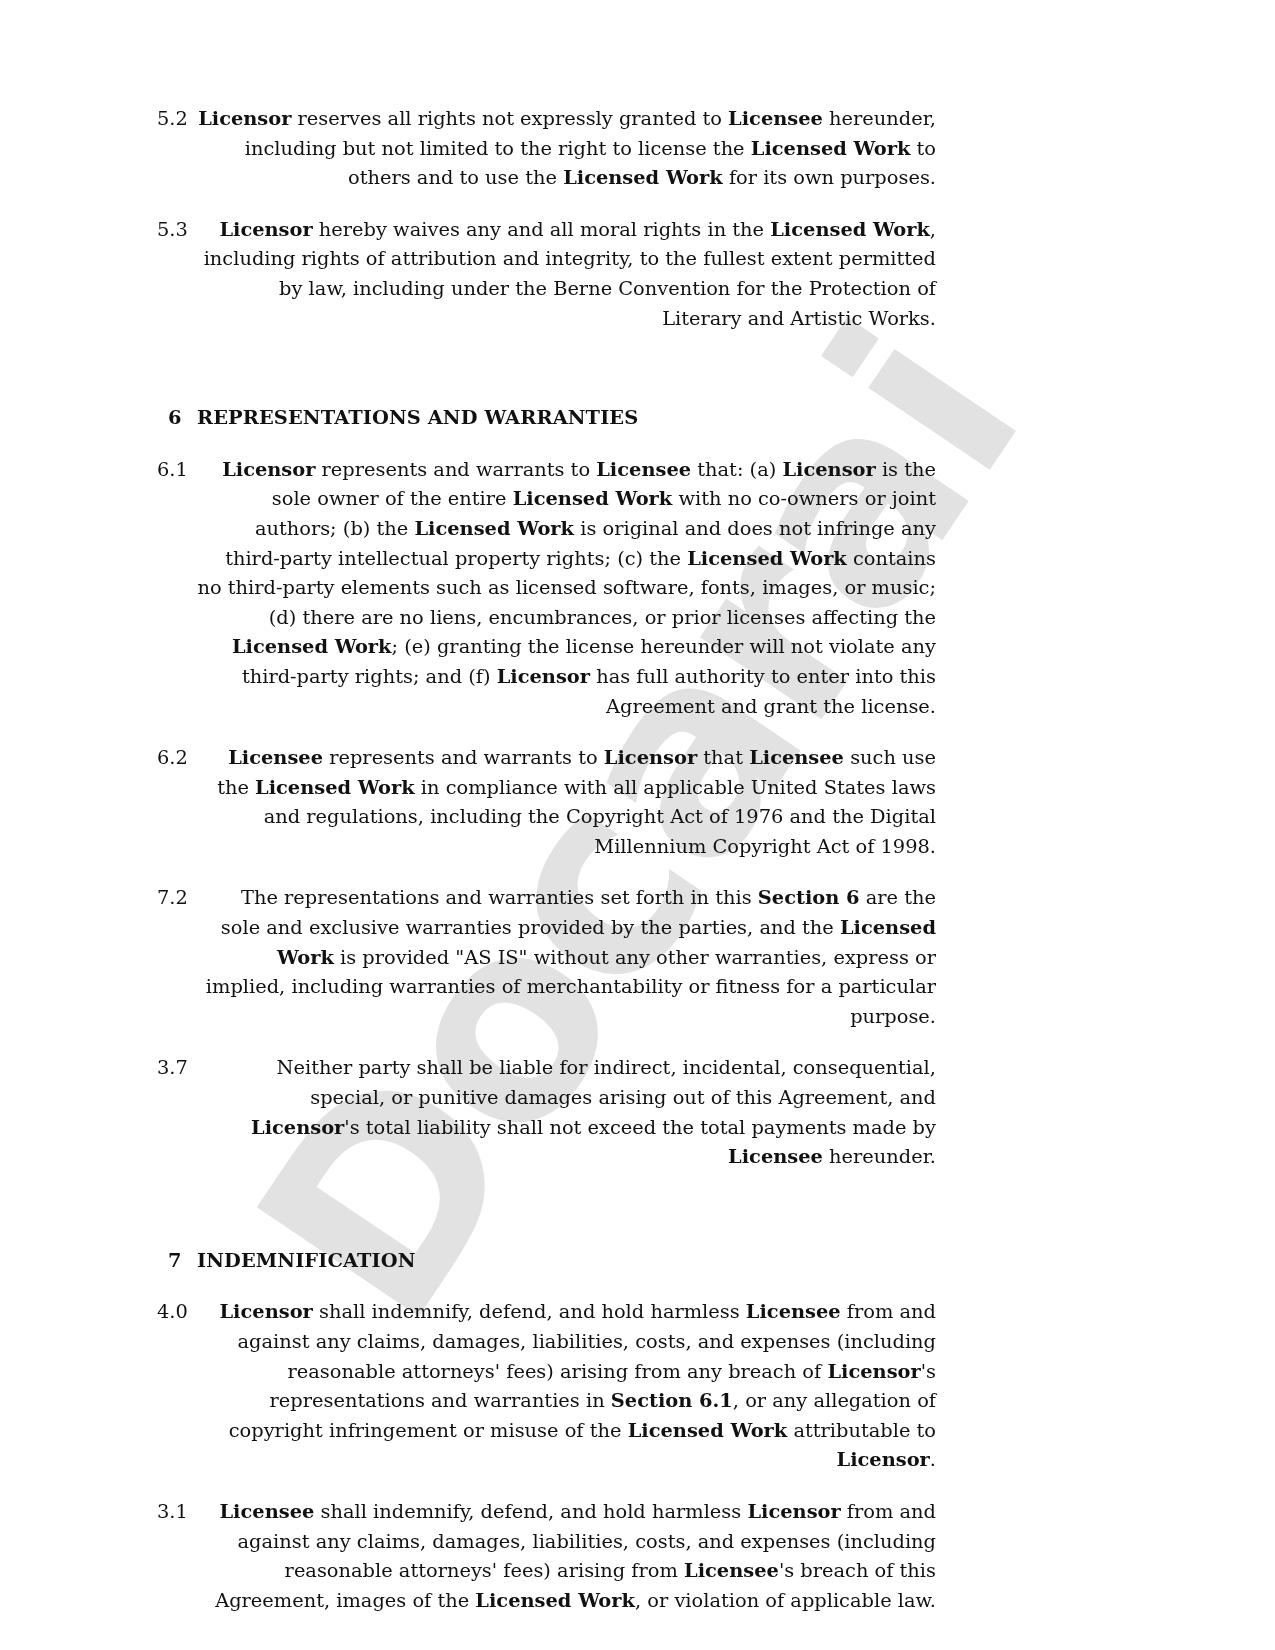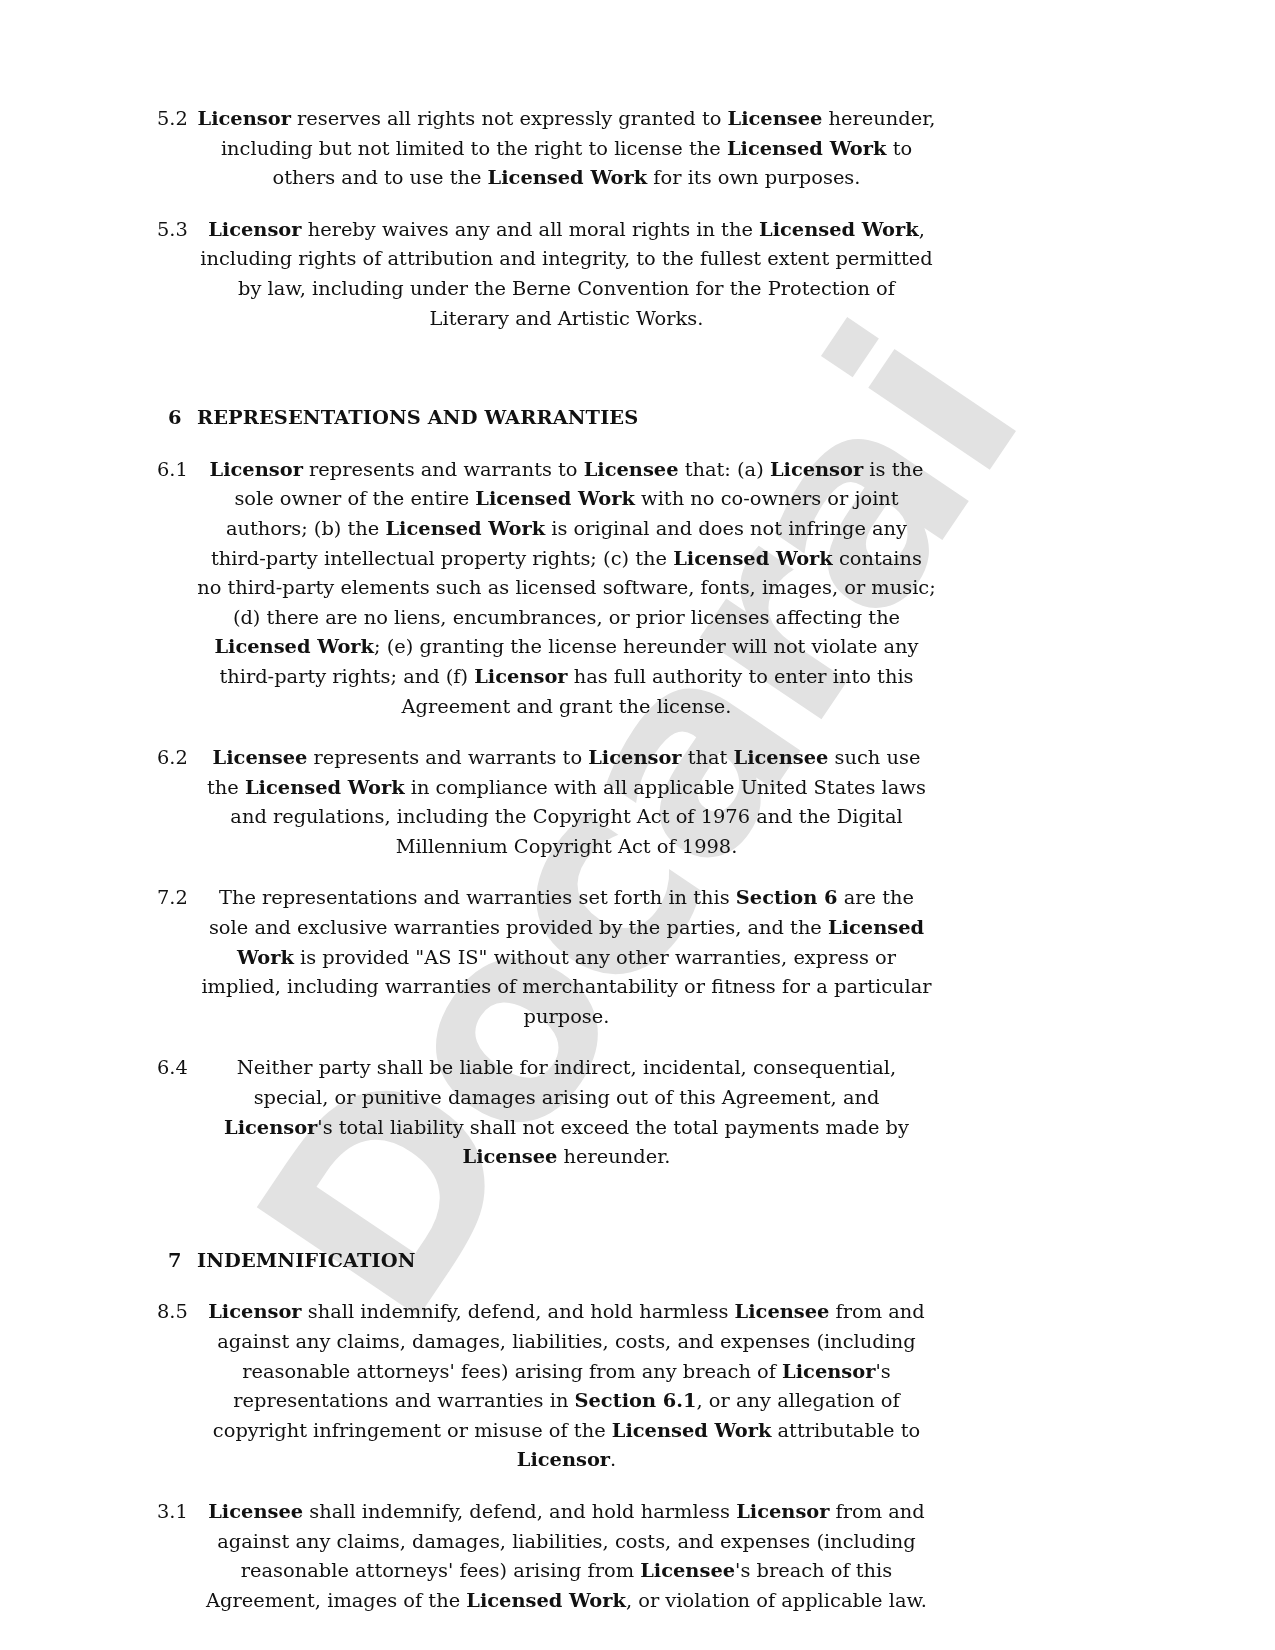--- a/index.html
+++ b/index.html
@@ -61,21 +61,21 @@
     width: 40px;
     font-size: 19.4px;
     line-height: 29.6px;
     color: #111111;
   }
   .clause .body {
     flex: 1 1 auto;
     font-size: 19.4px;
     line-height: 29.6px;
     color: #111111;
-    text-align: center;
+    text-align: right;
   }
   .heading {
     display: flex;
     align-items: flex-start;
     margin: 0 0 22px 0;
     padding-left: 11px;
   }
   .heading .num {
     flex: 0 0 29px;
     width: 29px;
@@ -125,30 +125,30 @@
       </div>
       <div class="clause">
         <div class="num">6.2</div>
         <div class="body"><b>Licensee</b><span> represents and warrants to </span><b>Licensor</b><span> that </span><b>Licensee</b><span> such use the </span><b>Licensed Work</b><span> in compliance with all applicable United States laws and regulations, including the Copyright Act of 1976 and the Digital Millennium Copyright Act of 1998.</span></div>
       </div>
       <div class="clause">
         <div class="num">7.2</div>
         <div class="body"><span>The representations and warranties set forth in this </span><b>Section 6</b><span> are the sole and exclusive warranties provided by the parties, and the </span><b>Licensed Work</b><span> is provided "AS IS" without any other warranties, express or implied, including warranties of merchantability or fitness for a particular purpose.</span></div>
       </div>
       <div class="clause">
-        <div class="num">6.4</div>
+        <div class="num">3.7</div>
         <div class="body"><span>Neither party shall be liable for indirect, incidental, consequential, special, or punitive damages arising out of this Agreement, and </span><b>Licensor</b><span>'s total liability shall not exceed the total payments made by </span><b>Licensee</b><span> hereunder.</span></div>
       </div>
       <div class="gap-before-heading-2"></div>
       <div class="heading">
         <div class="num">7</div>
         <div class="title">INDEMNIFICATION</div>
       </div>
       <div class="clause">
-        <div class="num">8.5</div>
+        <div class="num">4.0</div>
         <div class="body"><b>Licensor</b><span> shall indemnify, defend, and hold harmless </span><b>Licensee</b><span> from and against any claims, damages, liabilities, costs, and expenses (including reasonable attorneys' fees) arising from any breach of </span><b>Licensor</b><span>'s representations and warranties in </span><b>Section 6.1</b><span>, or any allegation of copyright infringement or misuse of the </span><b>Licensed Work</b><span> attributable to </span><b>Licensor</b><span>.</span></div>
       </div>
       <div class="clause">
         <div class="num">3.1</div>
         <div class="body"><b>Licensee</b><span> shall indemnify, defend, and hold harmless </span><b>Licensor</b><span> from and against any claims, damages, liabilities, costs, and expenses (including reasonable attorneys' fees) arising from </span><b>Licensee</b><span>'s breach of this Agreement, images of the </span><b>Licensed Work</b><span>, or violation of applicable law.</span></div>
       </div>
     </div>
 
 </div>
 

